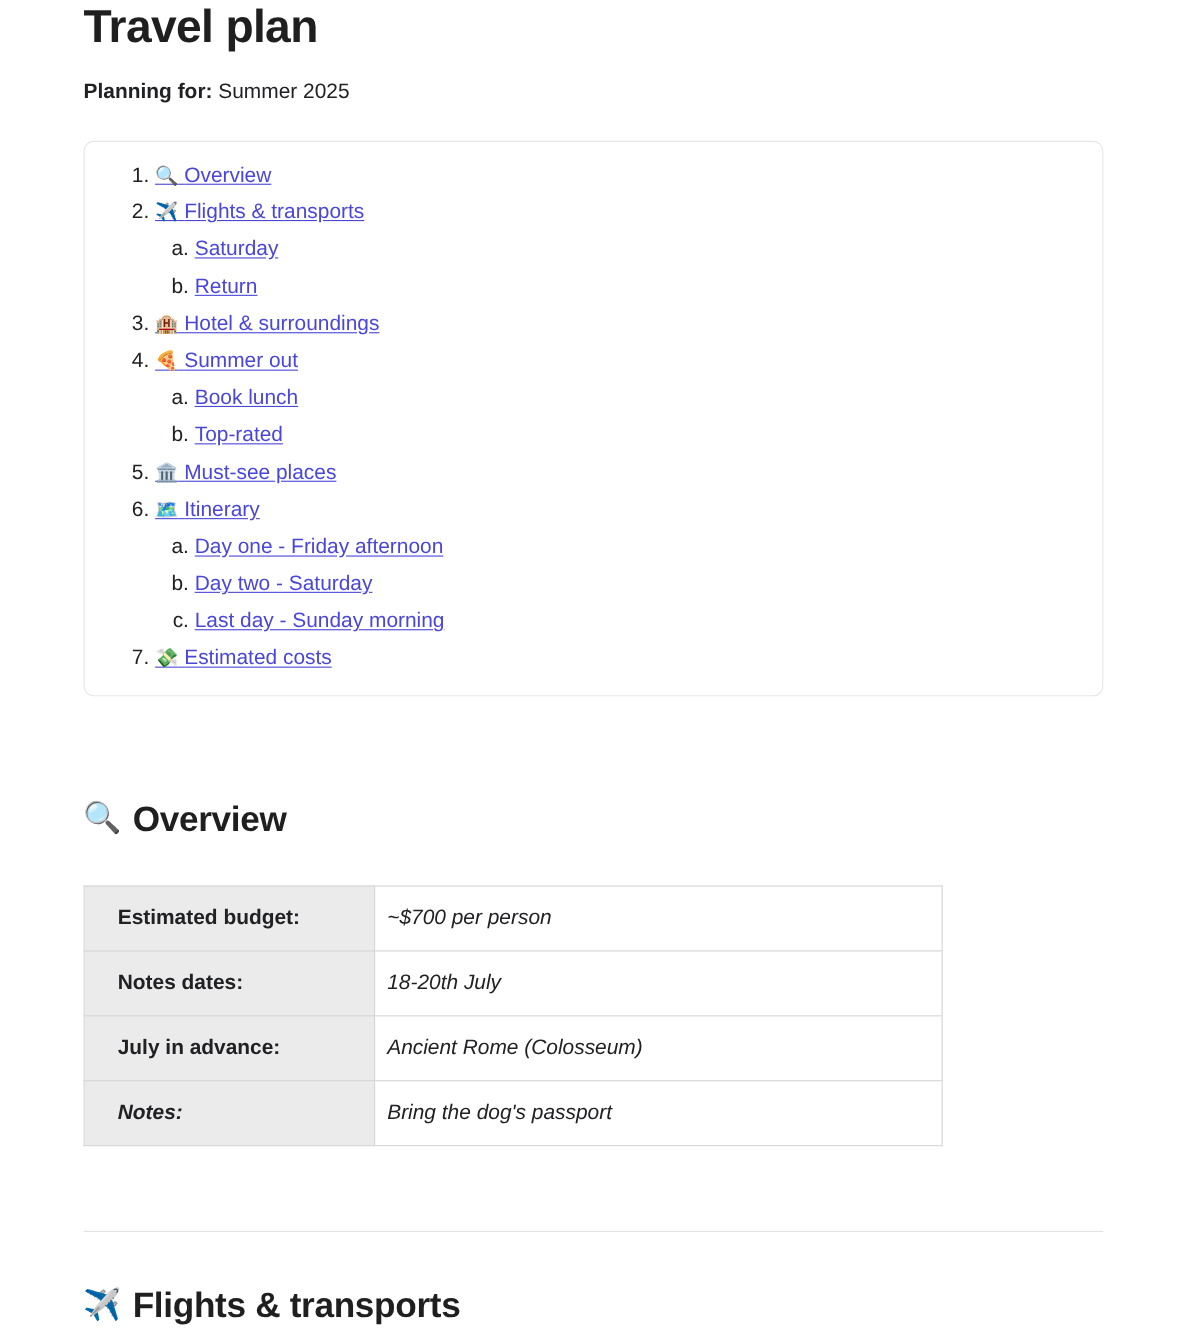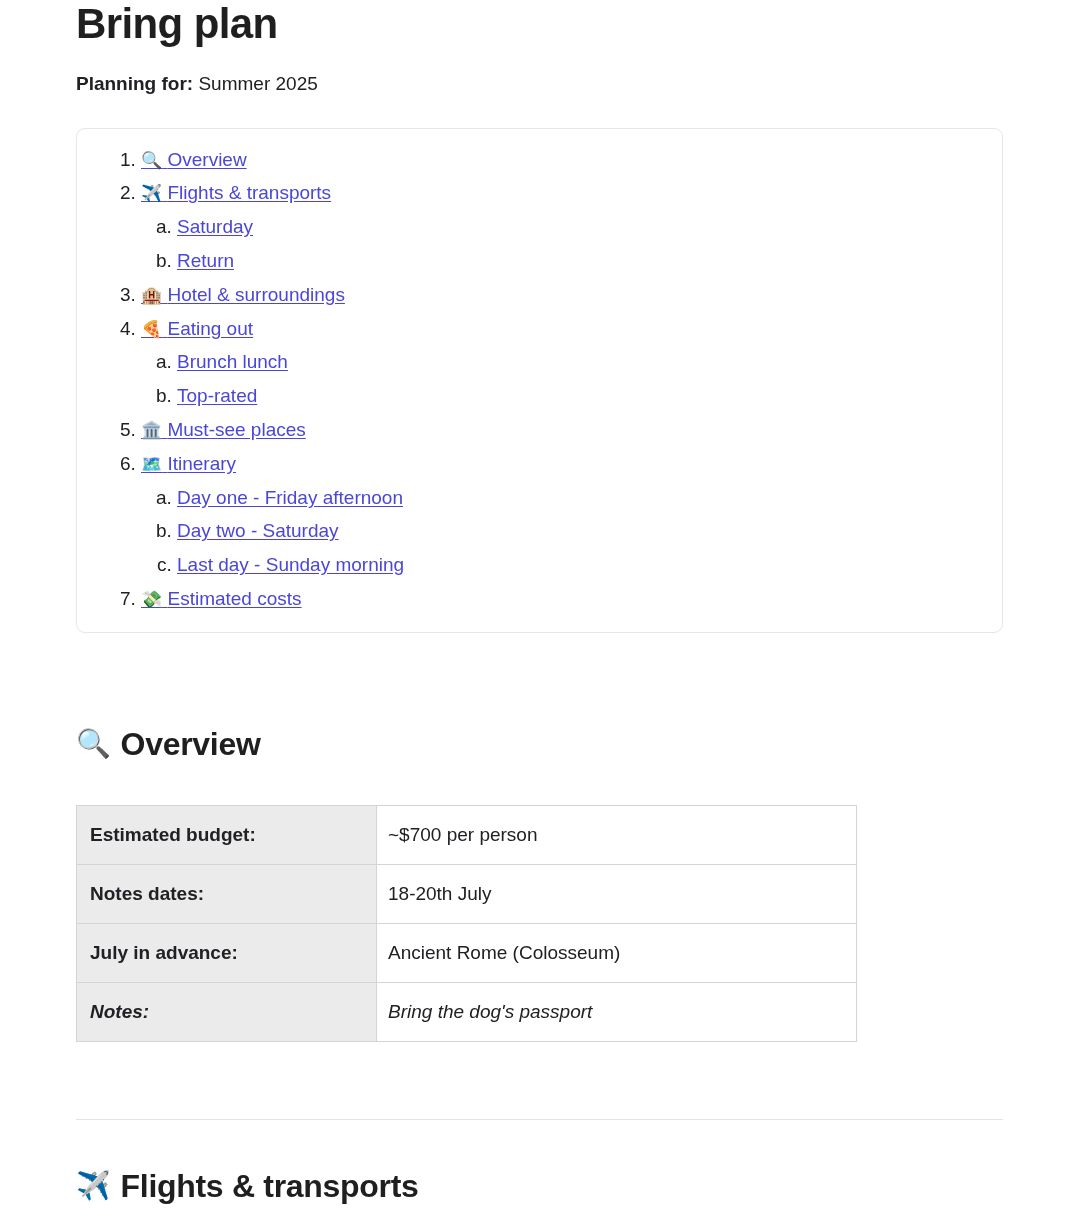--- a/index.html
+++ b/index.html
@@ -101,46 +101,47 @@
     table-layout: fixed;
   }
   table.kv td {
     border: 1px solid #d4d4d4;
     font-size: 19px;
     color: #202124;
     height: 59px;
     vertical-align: middle;
   }
   table.kv td.k {
-    width: 300px;
+    width: 264px;
     background: #ebebeb;
     font-weight: bold;
-    padding-left: 13px;
+    padding-left: 30px;
   }
   table.kv td.v {
     background: #ffffff;
     padding-left: 11px;
+    font-style: italic;
   }
   table.kv tr.italic td.k,
   table.kv tr.italic td.v { font-style: italic; }
   
   hr.rule {
     border: none;
     border-top: 1px solid #e3e3e3;
     margin: 77px 0 0 0;
     width: 927px;
   }
   .h-flights { margin-top: 48px; }
 </style>
 </head>
 <body>
 
 <div class="page">
 
-  <h1 class="doc-title">Bring plan</h1>
+  <h1 class="doc-title">Travel plan</h1>
 
   <div class="planning-line">
     <span class="lbl">Planning for:</span><span> Summer 2025</span>
   </div>
 
   <div class="toc-box">
     <ol class="toc" id="toc-list">
         <li>
           <span class="row"><a class="toclink" href="#"><span class="emoji">🔍</span> <span>Overview</span></a></span>
         </li>
@@ -152,24 +153,24 @@
             </li>
             <li>
               <span class="row"><a class="toclink" href="#">Return</a></span>
             </li>
           </ol>
         </li>
         <li>
           <span class="row"><a class="toclink" href="#"><span class="emoji">🏨</span> <span>Hotel &amp; surroundings</span></a></span>
         </li>
         <li>
-          <span class="row"><a class="toclink" href="#"><span class="emoji">🍕</span> <span>Eating out</span></a></span>
+          <span class="row"><a class="toclink" href="#"><span class="emoji">🍕</span> <span>Summer out</span></a></span>
           <ol>
             <li>
-              <span class="row"><a class="toclink" href="#">Brunch lunch</a></span>
+              <span class="row"><a class="toclink" href="#">Book lunch</a></span>
             </li>
             <li>
               <span class="row"><a class="toclink" href="#">Top-rated</a></span>
             </li>
           </ol>
         </li>
         <li>
           <span class="row"><a class="toclink" href="#"><span class="emoji">🏛️</span> <span>Must-see places</span></a></span>
         </li>
         <li>

